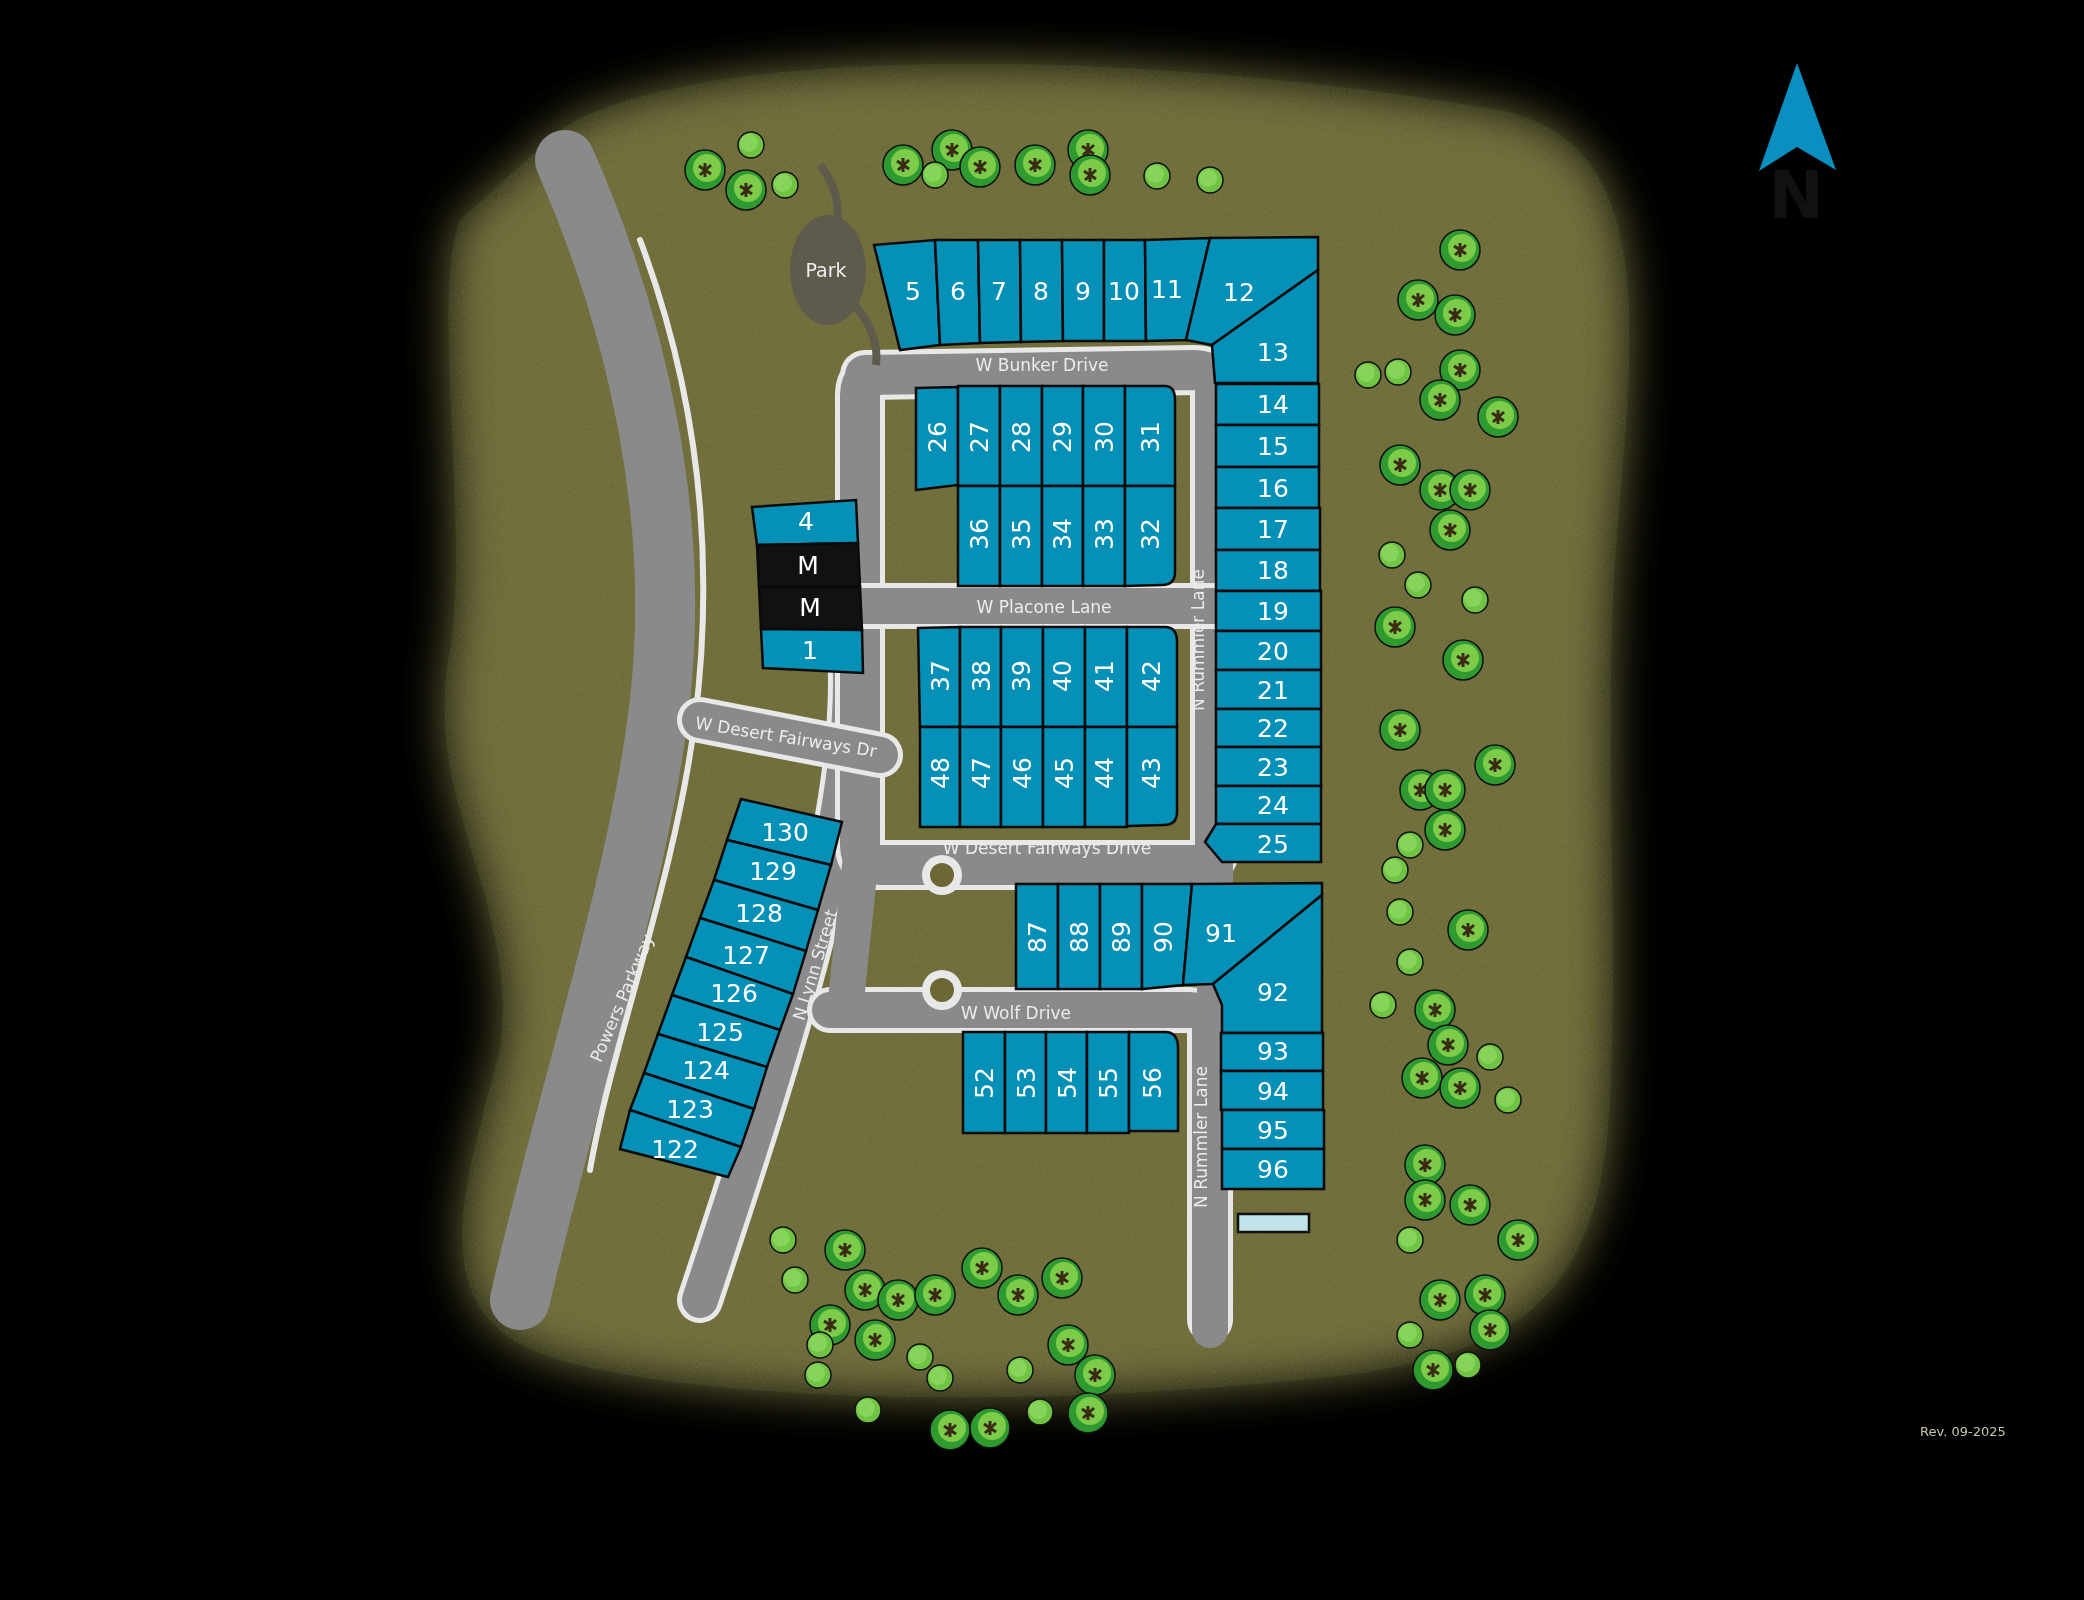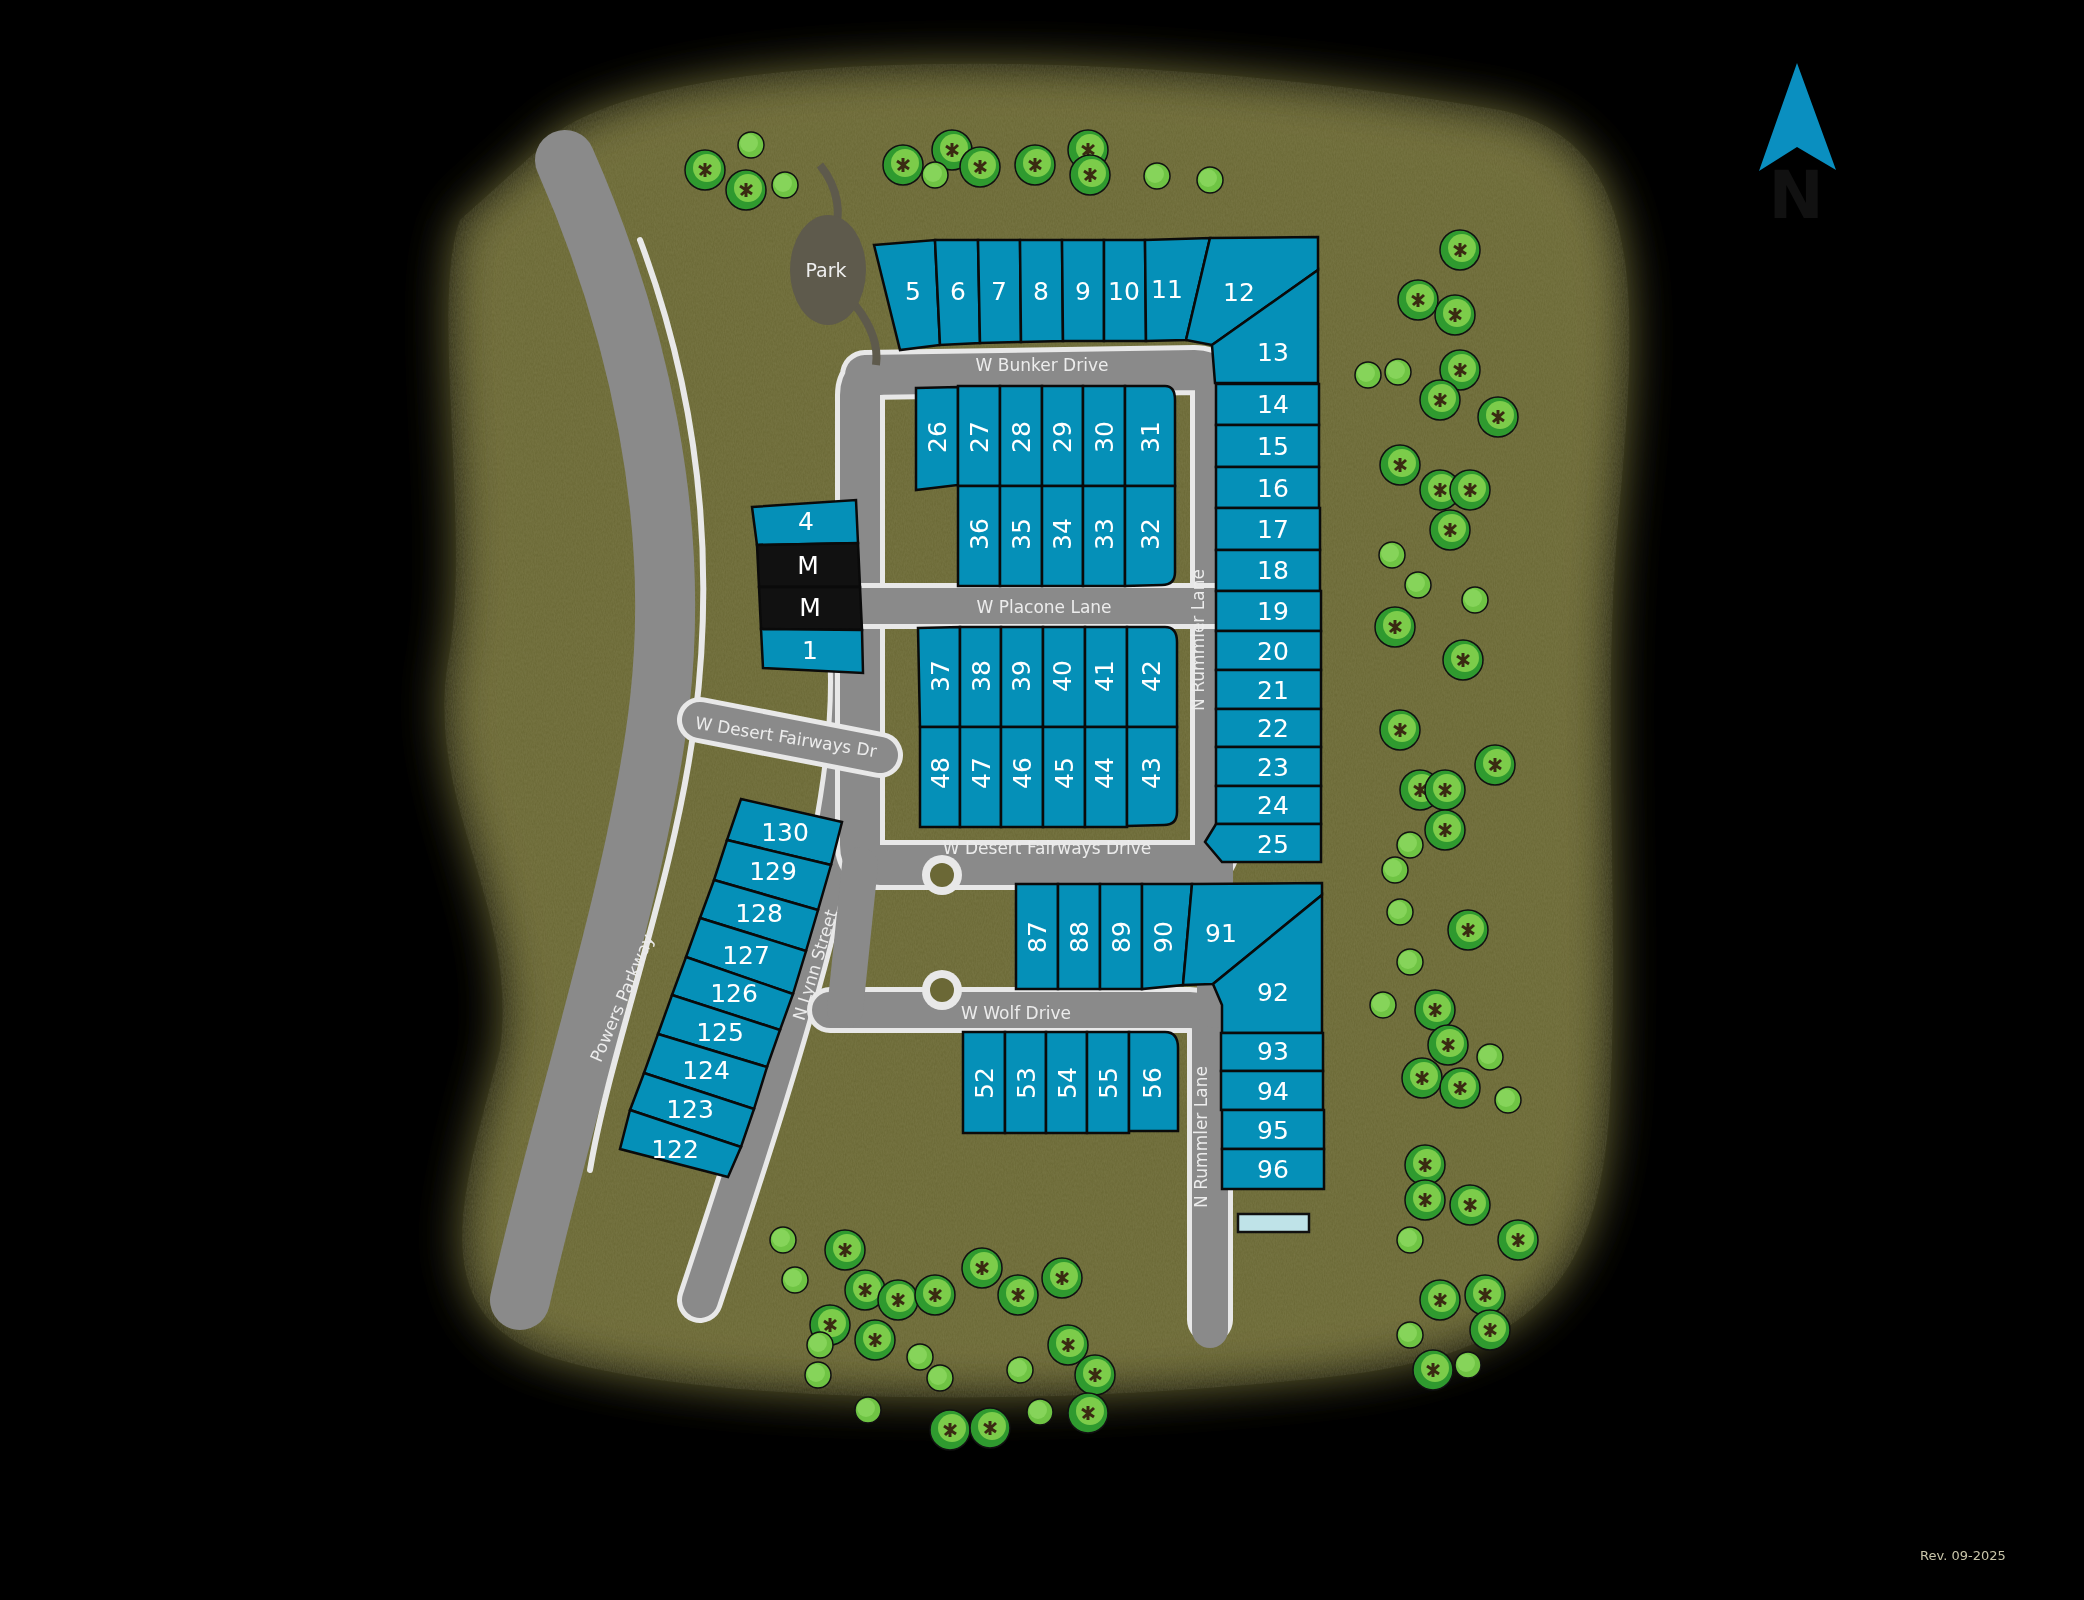--- a/index.html
+++ b/index.html
@@ -3,21 +3,21 @@
 <meta charset="utf-8">
 <style>
   html, body { margin: 0; padding: 0; background: #000; }
   body { width: 2084px; height: 1600px; position: relative; overflow: hidden; font-family: "DejaVu Sans", "Liberation Sans", sans-serif; }
   #map { position: absolute; left: 0; top: 0; width: 2084px; height: 1600px; }
   .lot-num { fill: #ffffff; font-family: "DejaVu Sans", sans-serif; font-size: 25px; text-anchor: middle; dominant-baseline: central; }
   .road-label { fill: #ececec; font-family: "DejaVu Sans", sans-serif; font-size: 17px; text-anchor: middle; dominant-baseline: central; }
   .park-label { fill: #eeeeee; font-family: "DejaVu Sans", sans-serif; font-size: 19px; text-anchor: middle; dominant-baseline: central; }
   .lot { fill: #0590b8; stroke: #0a0a0a; stroke-width: 2.5; }
   .lot-model { fill: #111; stroke: #0a0a0a; stroke-width: 2.5; }
-  .rev { position: absolute; left: 1920px; top: 1548px; color: #c8c4a8; font-family: "DejaVu Sans", sans-serif; font-size: 13px; }
+  .rev { position: absolute; left: 1920px; top: 1424px; color: #c8c4a8; font-family: "DejaVu Sans", sans-serif; font-size: 13px; }
 </style>
 </head>
 <body>
 
 <svg id="map" viewBox="0 0 2084 1600" xmlns="http://www.w3.org/2000/svg">
   <defs>
     <filter id="blurEdge" x="-10%" y="-10%" width="120%" height="120%">
       <feGaussianBlur stdDeviation="22"></feGaussianBlur>
     </filter>
     <filter id="grain">

